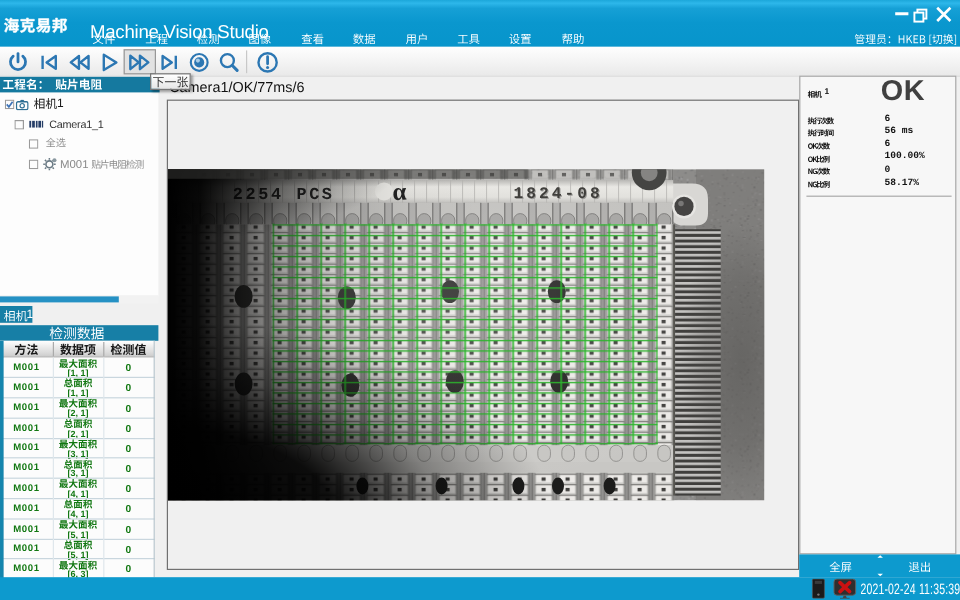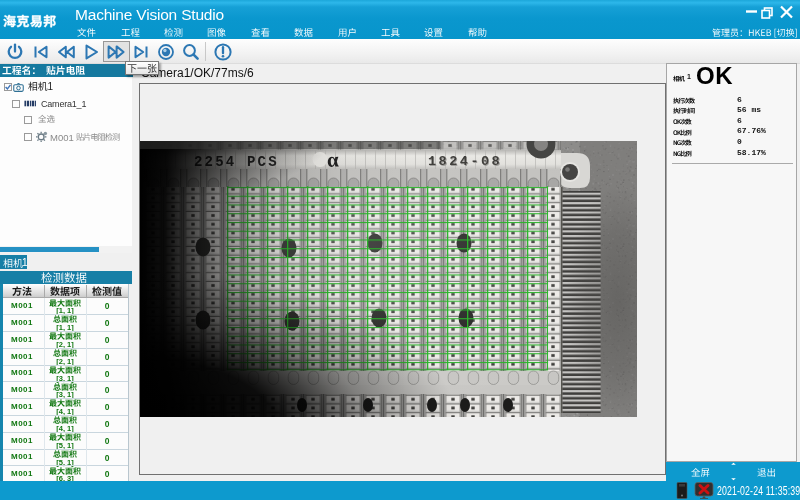--- a/index.html
+++ b/index.html
@@ -3,21 +3,21 @@
 <div style="position:relative;width:800px;height:500px;background:#f0f0f0">
 <div style="position:absolute;left:0px;top:0px;width:800px;height:38.5px;background:linear-gradient(180deg,#1ca7da 0%,#2db7ea 7%,#16a0d6 18%,#0a97ce 48%,#0795cb 100%);"></div>
 <svg style="position:absolute;left:3.0px;top:26.0px;overflow:visible;" width="2" height="2">
       <g transform="scale(0.013000,-0.013000)" fill="#ffffff" stroke="#ffffff" stroke-width="36">
         <use href="#b6D77" x="0"></use>
         <use href="#b514B" x="1031"></use>
         <use href="#b6613" x="2062"></use>
         <use href="#b90A6" x="3092"></use>
       </g>
     </svg>
-<div style="position:absolute;left:75px;top:7px;width:320px;height:17px;font-size:15.5px;color:#fff;line-height:16px;letter-spacing:-0.2px;">Machine Vision Studio</div>
+<div style="position:absolute;left:75px;top:20px;width:320px;height:17px;font-size:15.5px;color:#fff;line-height:16px;letter-spacing:-0.2px;">Machine Vision Studio</div>
 <svg style="position:absolute;left:740px;top:2px" width="58" height="20" viewBox="0 0 58 20">
       <path d="M6 9.5h11" stroke="#fff" stroke-width="2.4"></path>
       <rect x="24.5" y="6" width="7.5" height="7.5" fill="none" stroke="#fff" stroke-width="1.6"></rect>
       <rect x="22" y="8.5" width="7.5" height="7.5" fill="#0d9cd2" stroke="#fff" stroke-width="1.6"></rect>
       <path d="M41 4.5 52 15.5 M52 4.5 41 15.5" stroke="#fff" stroke-width="2.2"></path>
     </svg>
 <svg style="position:absolute;left:77.0px;top:35.8px;overflow:visible;" width="2" height="2">
       <g transform="scale(0.009500,-0.009500)" fill="#ffffff">
         <use href="#r6587" x="0"></use>
         <use href="#r4EF6" x="1000"></use>
@@ -1069,21 +1069,21 @@
 <rect x="0" y="0" width="300" height="8" fill="#3a3a38" opacity="0.5"></rect>
 </svg>
 <div style="position:absolute;left:666px;top:63px;width:131px;height:399px;background:#f7f7f7;border:1px solid #a6a6a6;"></div>
 <svg style="position:absolute;left:673.0px;top:80.5px;overflow:visible;" width="2" height="2">
       <g transform="scale(0.006300,-0.006300)" fill="#111111">
         <use href="#b76F8" x="0"></use>
         <use href="#b673A" x="889"></use>
       </g>
     </svg>
 <div style="position:absolute;left:687px;top:73px;width:10px;height:10px;font-size:7px;font-weight:bold;color:#111;">1</div>
-<div style="position:absolute;left:696px;top:63px;width:64px;height:26px;font-size:24px;font-weight:bold;color:#000000;letter-spacing:0.5px;line-height:25px;">OK</div>
+<div style="position:absolute;left:734px;top:63px;width:64px;height:26px;font-size:24px;font-weight:bold;color:#404040;letter-spacing:0.5px;line-height:25px;">OK</div>
 <svg style="position:absolute;left:673.0px;top:102.8px;overflow:visible;" width="2" height="2">
       <g transform="scale(0.006200,-0.006200)" fill="#111111">
         <use href="#b6267" x="0"></use>
         <use href="#b884C" x="855"></use>
         <use href="#b6B21" x="1710"></use>
         <use href="#b6570" x="2565"></use>
       </g>
     </svg>
 <div style="position:absolute;left:737px;top:94.5px;width:62px;height:11px;font-family:'Liberation Mono',monospace;font-size:8px;font-weight:bold;color:#111;">6</div>
 <svg style="position:absolute;left:673.0px;top:113.4px;overflow:visible;" width="2" height="2">
@@ -1105,21 +1105,21 @@
     </svg>
 <div style="position:absolute;left:737px;top:115.7px;width:62px;height:11px;font-family:'Liberation Mono',monospace;font-size:8px;font-weight:bold;color:#111;">6</div>
 <svg style="position:absolute;left:673.0px;top:134.6px;overflow:visible;" width="2" height="2">
       <g transform="scale(0.006200,-0.006200)" fill="#111111">
         <use href="#b004F" x="0"></use>
         <use href="#b004B" x="625"></use>
         <use href="#b6BD4" x="1166"></use>
         <use href="#b4F8B" x="2021"></use>
       </g>
     </svg>
-<div style="position:absolute;left:737px;top:126.3px;width:62px;height:11px;font-family:'Liberation Mono',monospace;font-size:8px;font-weight:bold;color:#111;">67.76%</div>
+<div style="position:absolute;left:737px;top:126.3px;width:62px;height:11px;font-family:'Liberation Mono',monospace;font-size:8px;font-weight:bold;color:#111;">100.00%</div>
 <svg style="position:absolute;left:673.0px;top:145.2px;overflow:visible;" width="2" height="2">
       <g transform="scale(0.006200,-0.006200)" fill="#111111">
         <use href="#b004E" x="0"></use>
         <use href="#b0047" x="604"></use>
         <use href="#b6B21" x="1176"></use>
         <use href="#b6570" x="2031"></use>
       </g>
     </svg>
 <div style="position:absolute;left:737px;top:136.89999999999998px;width:62px;height:11px;font-family:'Liberation Mono',monospace;font-size:8px;font-weight:bold;color:#111;">0</div>
 <svg style="position:absolute;left:673.0px;top:155.8px;overflow:visible;" width="2" height="2">

